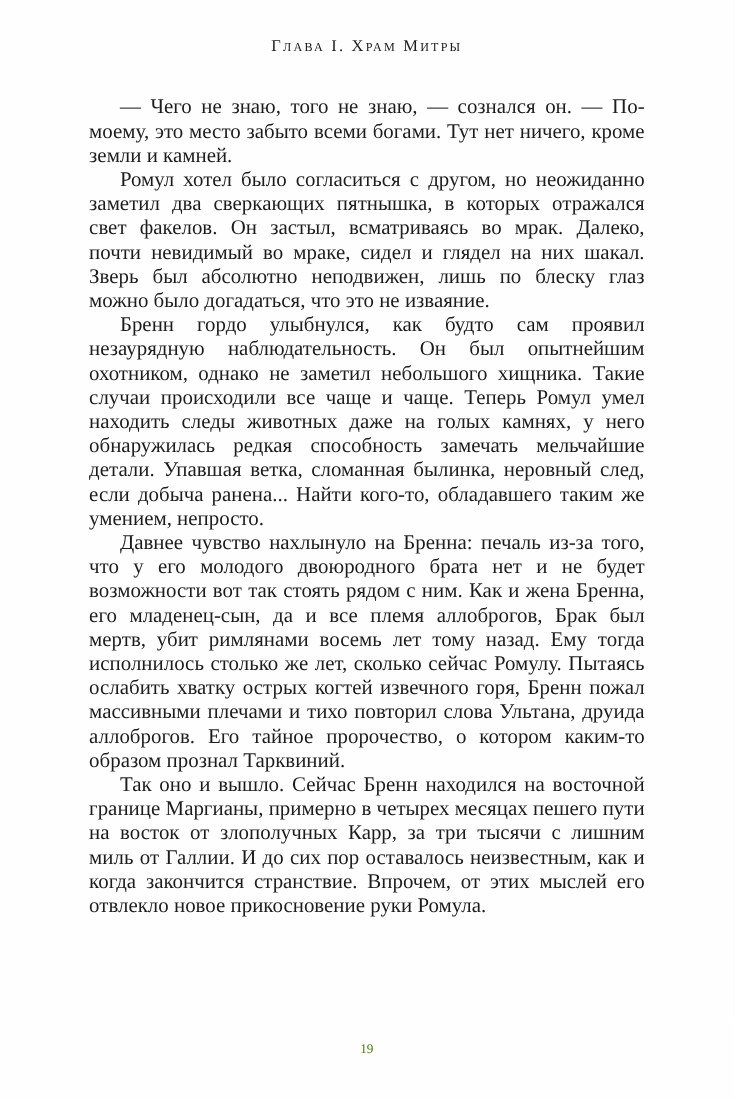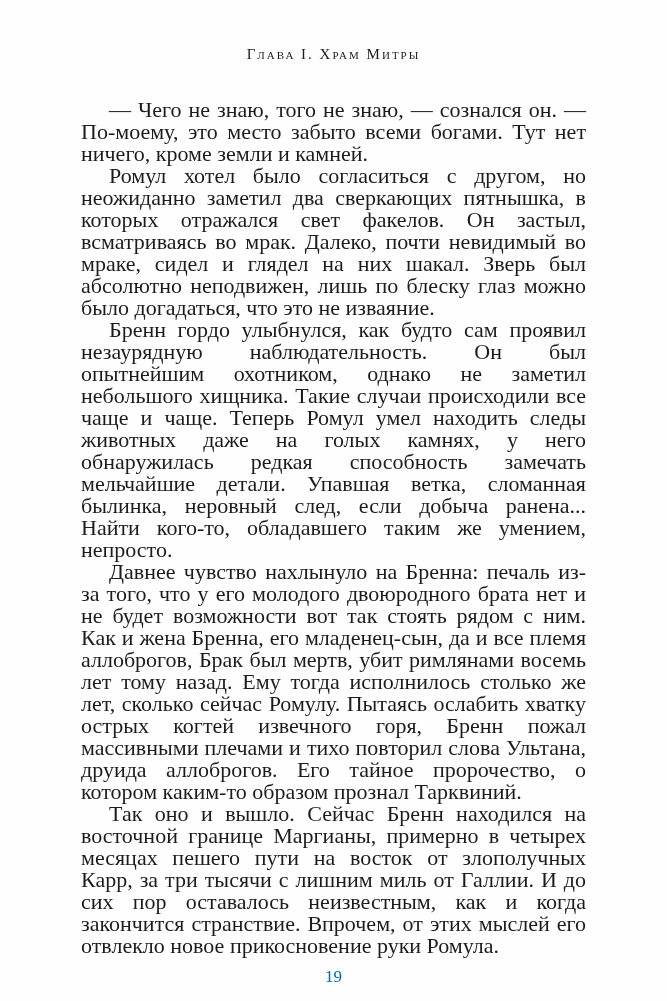--- a/index.html
+++ b/index.html
@@ -10,52 +10,52 @@
 
   .page {
     width: 667px;
     height: 1001px;
     margin: 0 auto;
     background: #fefefe;
     color: #1c1c1c;
     font-family: "Liberation Serif", "DejaVu Serif", serif;
     display: flex;
     flex-direction: column;
-    padding: 46px 81px 40px 81px;
+    padding: 34px 81px 40px 81px;
     overflow: hidden;
   }
 
   .chapter-header {
     text-align: center;
     font-size: 15px;
     font-variant: small-caps;
     letter-spacing: 2px;
     color: #1c1c1c;
     margin-bottom: 36px;
     flex: 0 0 auto;
   }
 
   .text-block {
     flex: 1 1 auto;
-    font-size: 22px;
+    font-size: 19px;
     line-height: 22px;
     text-align: justify;
   }
 
   .text-block p {
     text-indent: 28px;
     hyphens: auto;
     -webkit-hyphens: auto;
   }
 
   .page-number {
     flex: 0 0 auto;
     text-align: center;
-    font-size: 17px;
-    color: #0369a1;
+    font-size: 12px;
+    color: #4d7c0f;
     padding-top: 10px;
   }
 </style>
 </head>
 <body>
 
 <div class="page">
 
   <div class="chapter-header">Глава I. Храм Митры</div>
 

